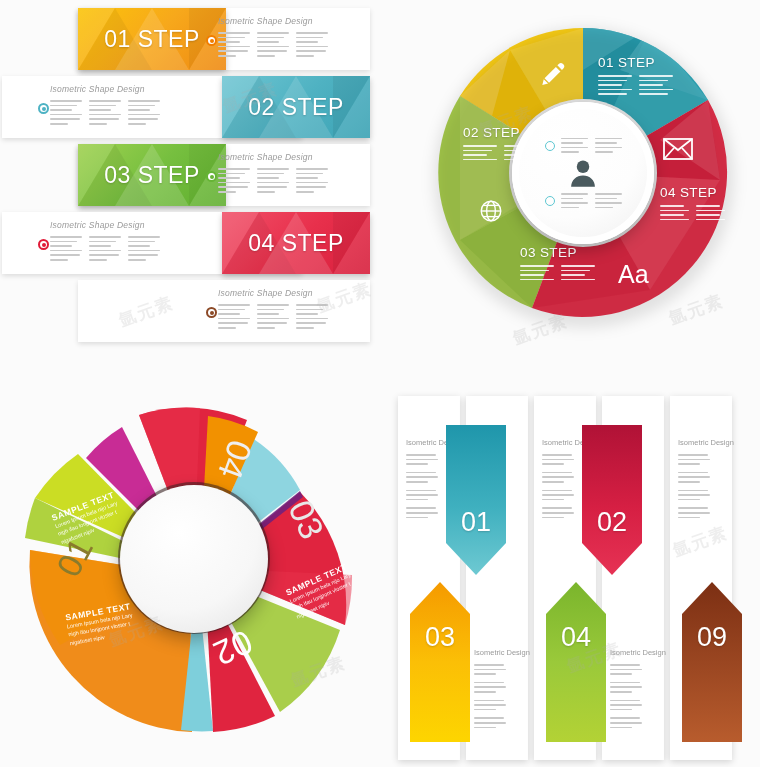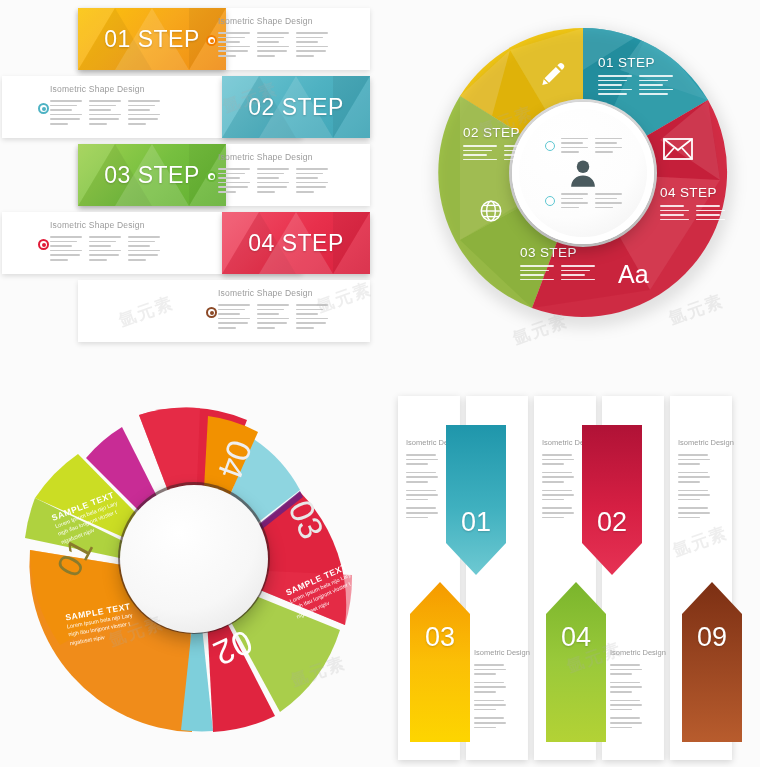--- a/index.html
+++ b/index.html
@@ -34,21 +34,21 @@
   .bar-color{
     position:absolute;top:0;width:148px;height:62px;overflow:hidden;
     box-shadow:0 3px 6px rgba(0,0,0,.22);
   }
   .bar-color .num{
     position:absolute;left:0;right:0;top:50%;transform:translateY(-50%);
     text-align:center;color:#fff;font-size:23px;letter-spacing:.5px;
     text-shadow:0 1px 2px rgba(0,0,0,.18);
   }
   .bar-txt{position:absolute;top:9px;}
-  .bar-txt .ttl{font-size:8.5px;color:#9b9b9b;letter-spacing:.2px;margin-bottom:6px;}
+  .bar-txt .ttl{font-size:8.5px;color:#9b9b9b;letter-spacing:.2px;margin-bottom:6px;font-style:italic;}
   .bar-dot{
     position:absolute;width:7px;height:7px;border-radius:50%;
     border:2px solid currentColor;background:#fff;
   }
   .bar-dot::after{content:"";position:absolute;left:1.5px;top:1.5px;width:4px;height:4px;border-radius:50%;background:currentColor;}
 
   
   #q2{position:absolute;left:400px;top:0px;width:360px;height:370px;}
   .donut-wrap{position:absolute;left:20px;top:10px;width:320px;height:345px;}
   .donut-shadow{

